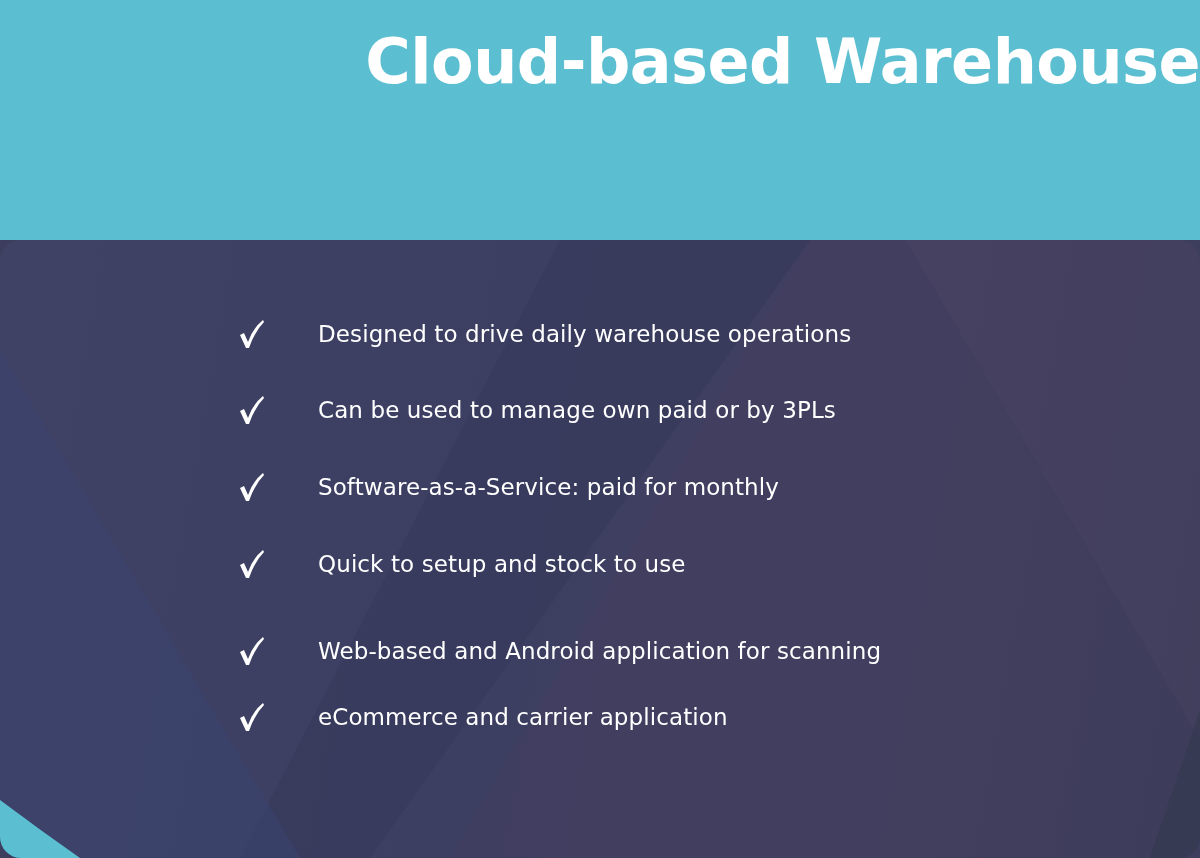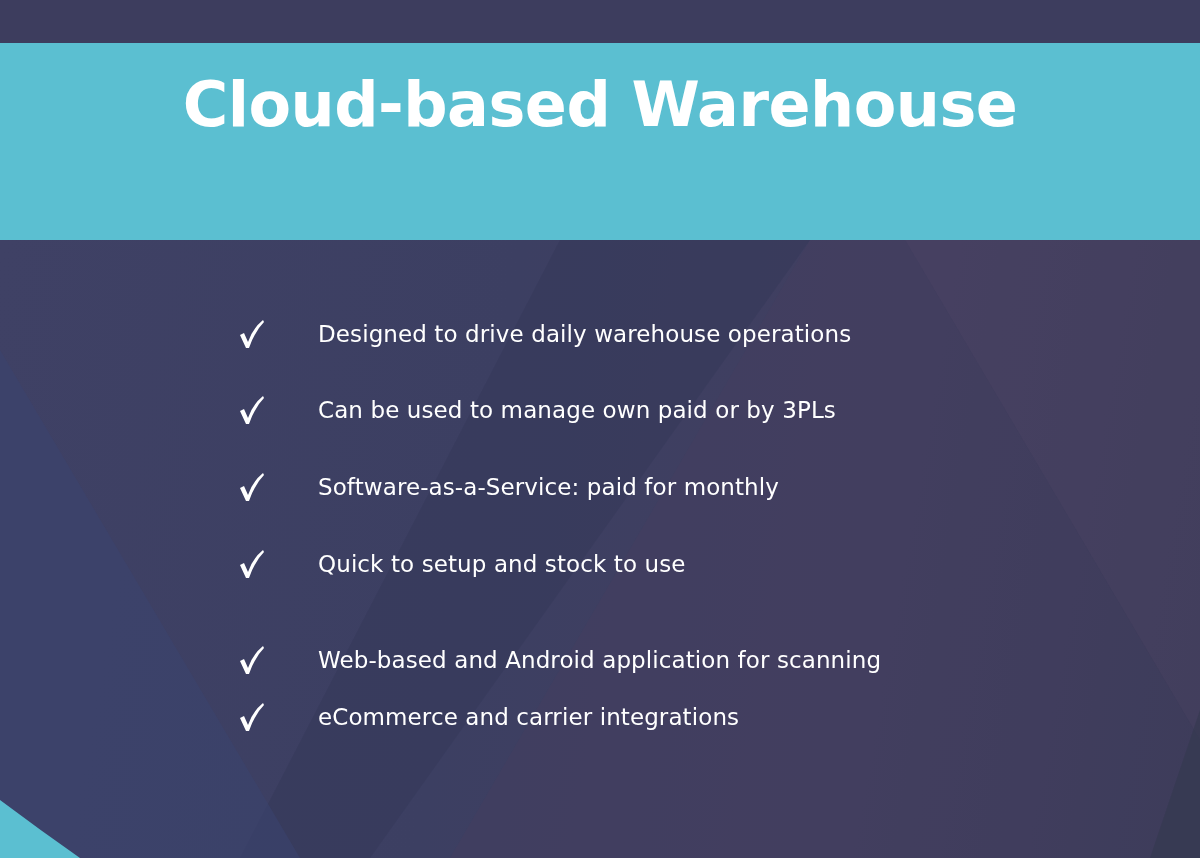--- a/index.html
+++ b/index.html
@@ -15,40 +15,40 @@
       background: #3d3d5e;
     }
     .header {
       position: absolute;
       left: 0; top: 0;
       width: 1200px;
       height: 240px;
       background: #5bbfd1;
       display: flex;
       align-items: flex-start;
-      justify-content: center;
-      margin-top: 43px;
+      justify-content: flex-end;
     }
     .title {
       margin: 22px 0 0 0;
       color: #ffffff;
       font-family: "DejaVu Sans", "Liberation Sans", sans-serif;
       font-weight: bold;
       font-size: 62px;
       line-height: 80px;
       text-align: center;
       letter-spacing: -0.5px;
     }
     .panel {
       position: absolute;
       left: 0; top: 240px;
       width: 1200px;
       height: 618px;
       background: linear-gradient(100deg, #3f4165 0%, #3c3f62 40%, #413f60 70%, #383b57 100%);
       overflow: hidden;
+      border-radius: 21px;
     }
     .bg-shapes {
       position: absolute;
       left: 0; top: 0;
       width: 1200px;
       height: 618px;
     }
     .feature-list {
       position: absolute;
       left: 0; top: 0;
@@ -119,26 +119,26 @@
           <path d="M4,18 L8,16 L12,25 Q17,11 27,3 L28,5 Q19,14 13,31 L10,31 Z" fill="#ffffff"></path>
         </svg>
       <span class="feature-text">Software-as-a-Service: paid for monthly</span>
     </li>
     <li class="feature-item" style="top:304px;">
       <svg class="check-icon" viewBox="0 0 30 34">
           <path d="M4,18 L8,16 L12,25 Q17,11 27,3 L28,5 Q19,14 13,31 L10,31 Z" fill="#ffffff"></path>
         </svg>
       <span class="feature-text">Quick to setup and stock to use</span>
     </li>
-    <li class="feature-item" style="top:400px;">
+    <li class="feature-item" style="top:391px;">
       <svg class="check-icon" viewBox="0 0 30 34">
           <path d="M4,18 L8,16 L12,25 Q17,11 27,3 L28,5 Q19,14 13,31 L10,31 Z" fill="#ffffff"></path>
         </svg>
       <span class="feature-text">Web-based and Android application for scanning</span>
     </li>
     <li class="feature-item" style="top:457px;">
       <svg class="check-icon" viewBox="0 0 30 34">
           <path d="M4,18 L8,16 L12,25 Q17,11 27,3 L28,5 Q19,14 13,31 L10,31 Z" fill="#ffffff"></path>
         </svg>
-      <span class="feature-text">eCommerce and carrier integrations</span>
+      <span class="feature-text">eCommerce and carrier application</span>
     </li>
   </ul>
 </div>
 
 </body></html>

